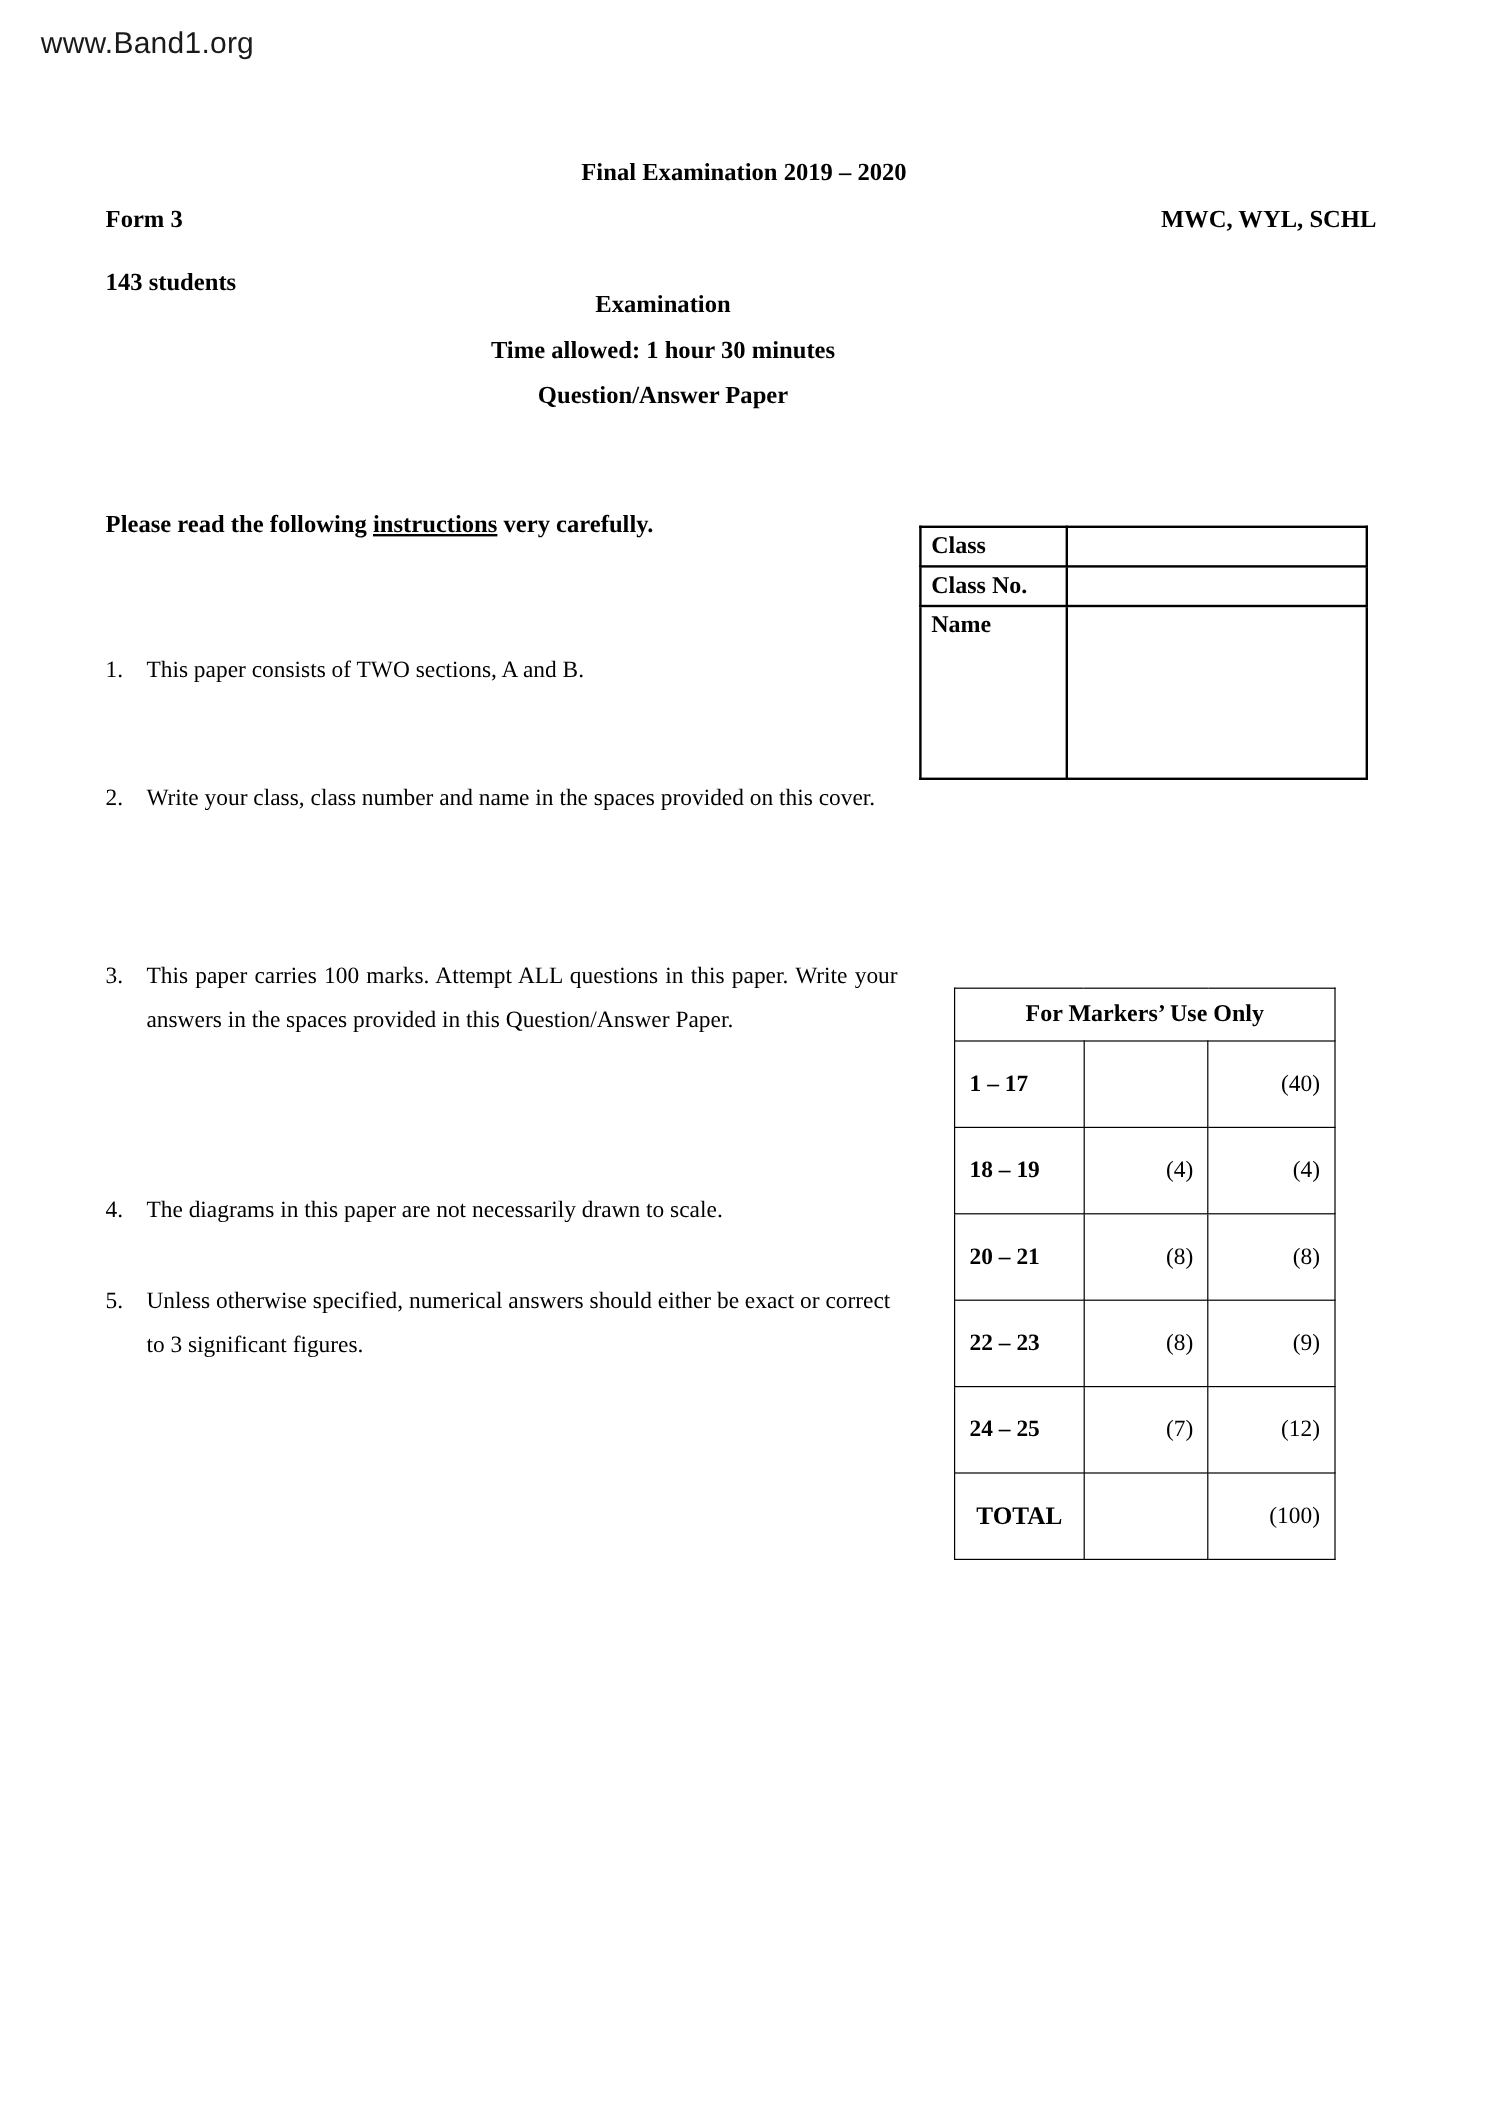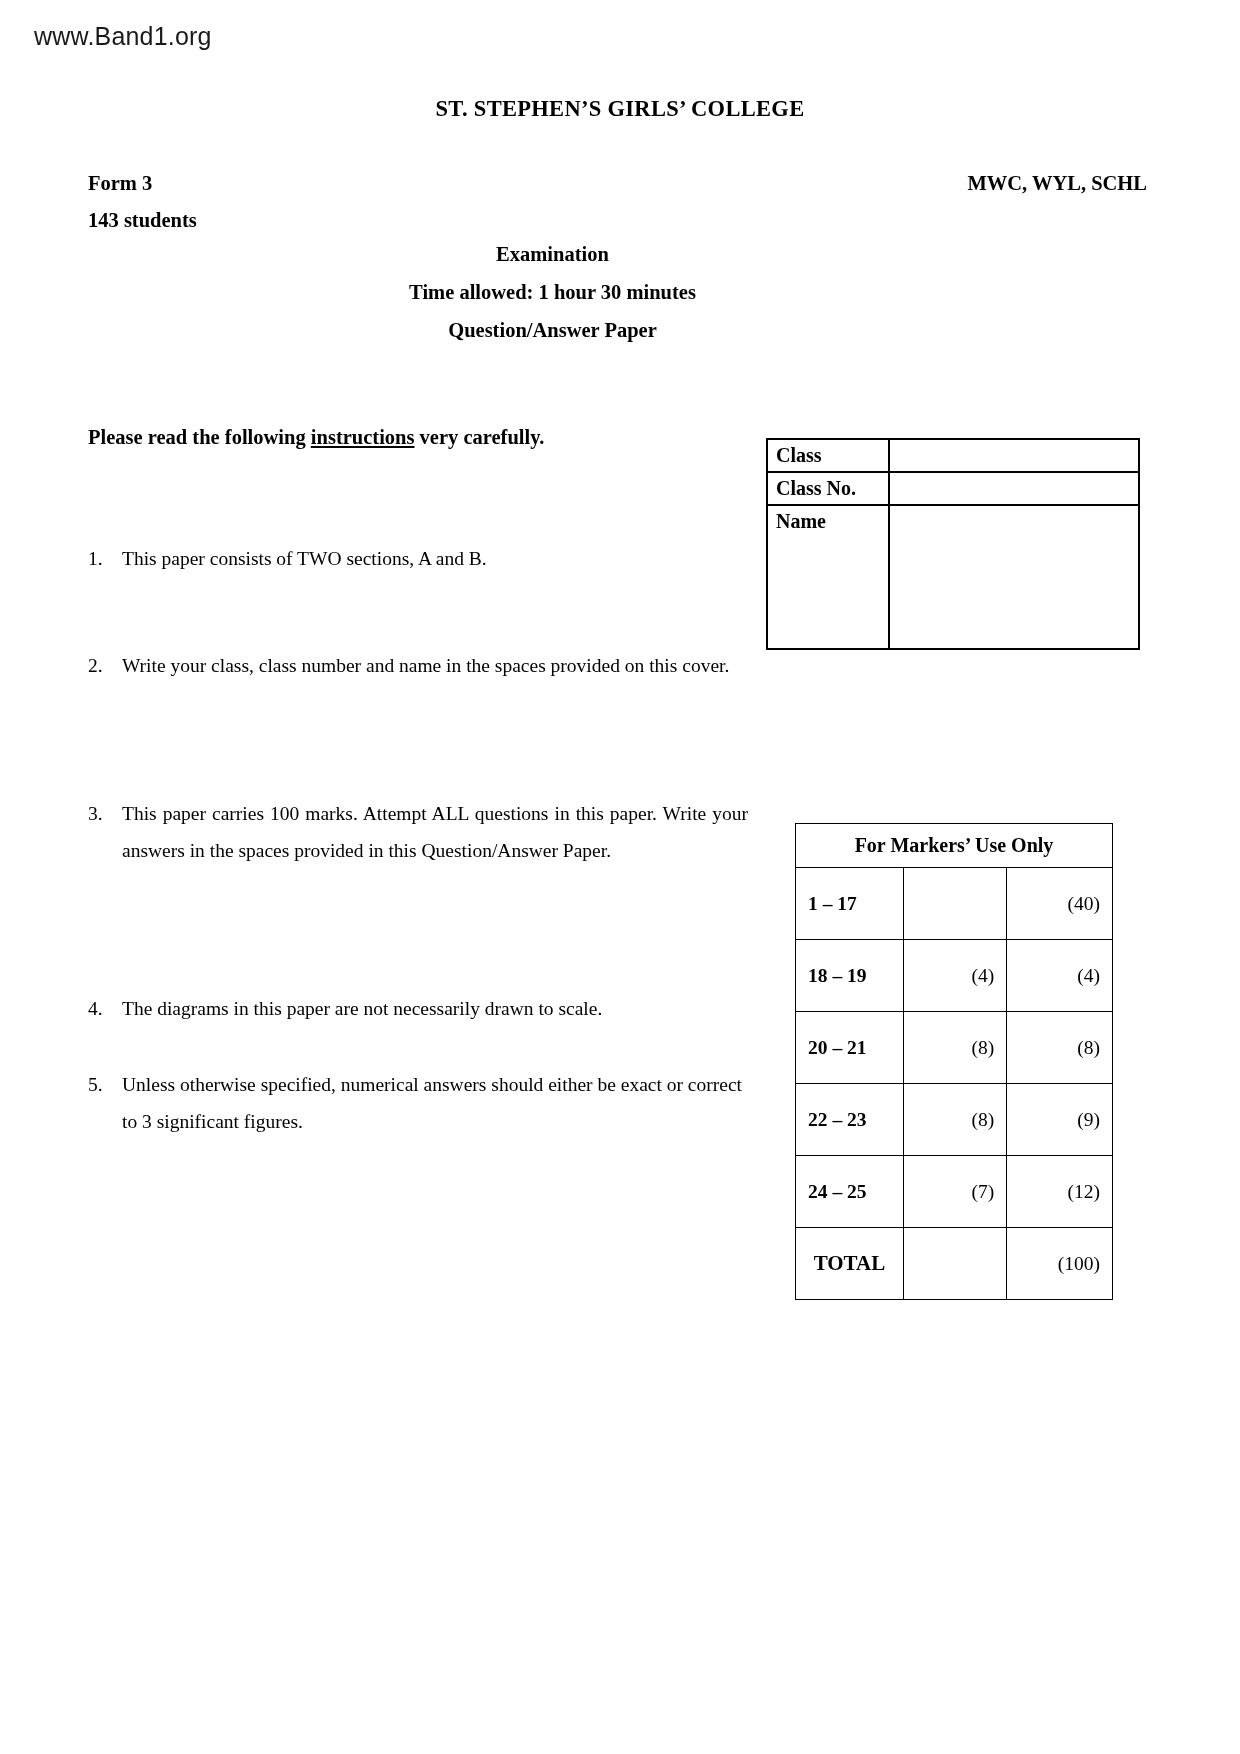--- a/index.html
+++ b/index.html
@@ -62,21 +62,21 @@
   }
   .teachers {
     position: absolute;
     top: 172px;
     right: 93px;
     font-weight: bold;
     font-size: 20.5px;
   }
   .students {
     position: absolute;
-    top: 209px;
+    top: 225px;
     left: 88px;
     font-weight: bold;
     font-size: 20.5px;
   }
   .subject {
     position: absolute;
     top: 243px;
     left: 0;
     width: 1105px;
     text-align: center;
@@ -207,21 +207,21 @@
     font-size: 21px;
   }
 </style>
 </head>
 <body>
 
 <div class="page">
 
   <div class="site-tag">www.Band1.org</div>
 
-  <div class="school-name">ST. STEPHEN’S GIRLS’ COLLEGE</div>
+  <div class="exam-title">Final Examination 2019 – 2020</div>
   <div class="form-line">Form 3</div>
   <div class="teachers">MWC, WYL, SCHL</div>
   <div class="students">143 students</div>
   <div class="subject">Examination</div>
   <div class="time-allowed">Time allowed: 1 hour 30 minutes</div>
   <div class="paper-type">Question/Answer Paper</div>
 
   <div class="instructions-heading">
     <span>Please read the following </span><u>instructions</u><span> very carefully.</span>
   </div>

